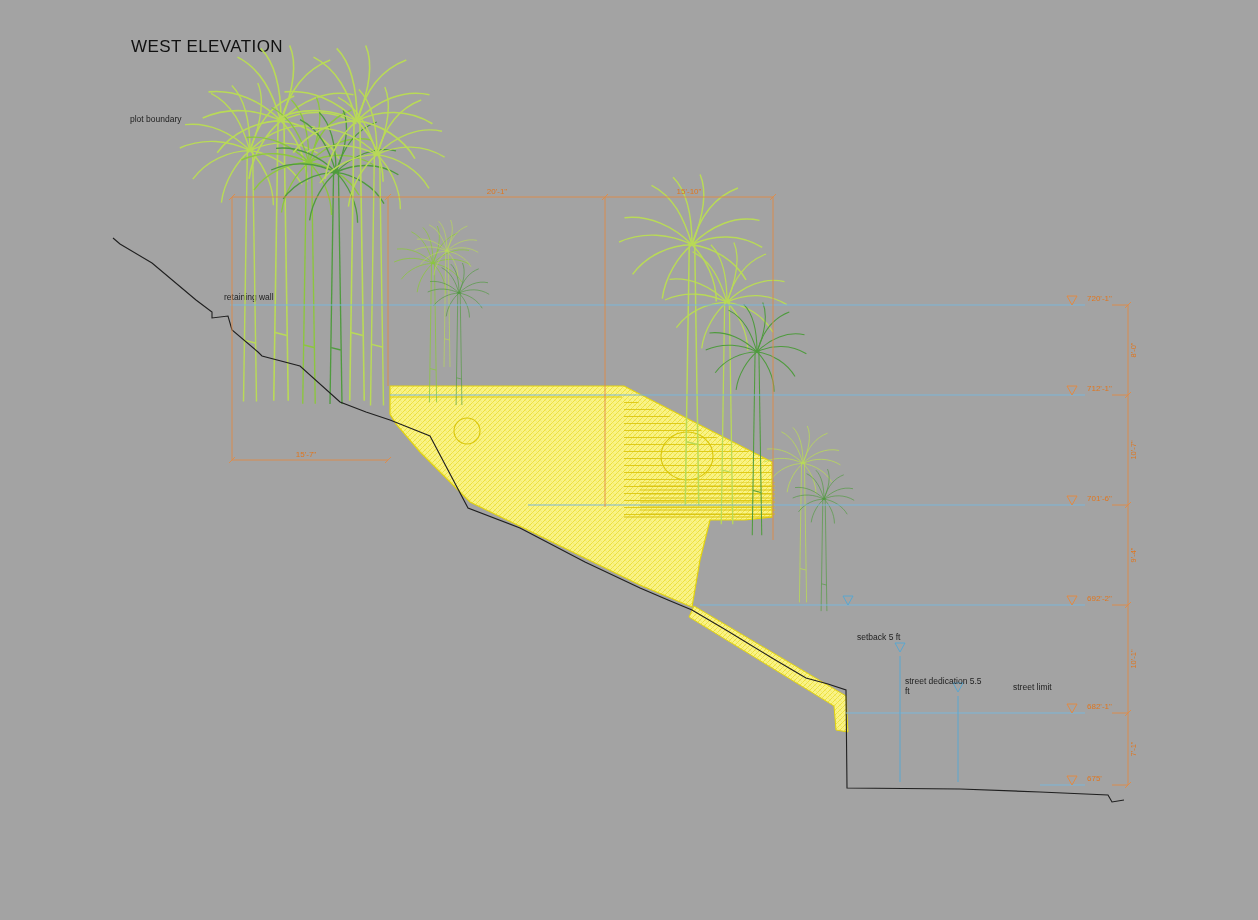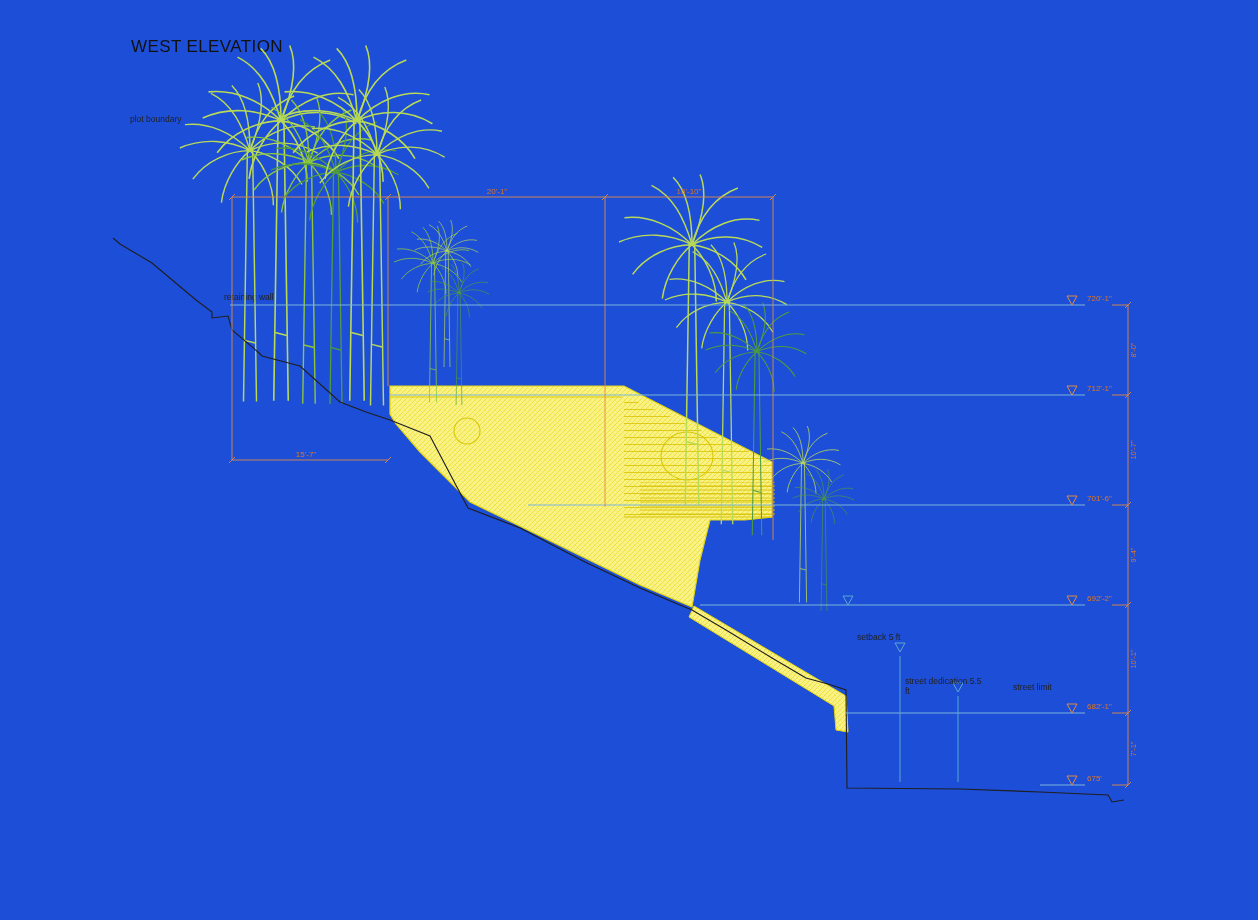--- a/index.html
+++ b/index.html
@@ -1,16 +1,16 @@
 <!DOCTYPE html>
 <html><head>
 <meta charset="utf-8">
 <style>
   html,body{margin:0;padding:0;background:#ffffff;}
-  .canvas{position:relative;width:1258px;height:920px;background:#1d4ed8;overflow:hidden;}
+  .canvas{position:relative;width:1258px;height:920px;background:#a3a3a3;overflow:hidden;}
   svg{display:block;}
   text{font-family:"Liberation Sans", sans-serif;}
   .title-text{font-size:17px;fill:#111;letter-spacing:.4px;}
   .small-black{font-size:8.5px;fill:#222;}
   .small-orange{font-size:8px;fill:#e0761e;}
   .dim-orange{font-size:7.5px;fill:#e0761e;}
 </style>
 </head>
 <body>
 

